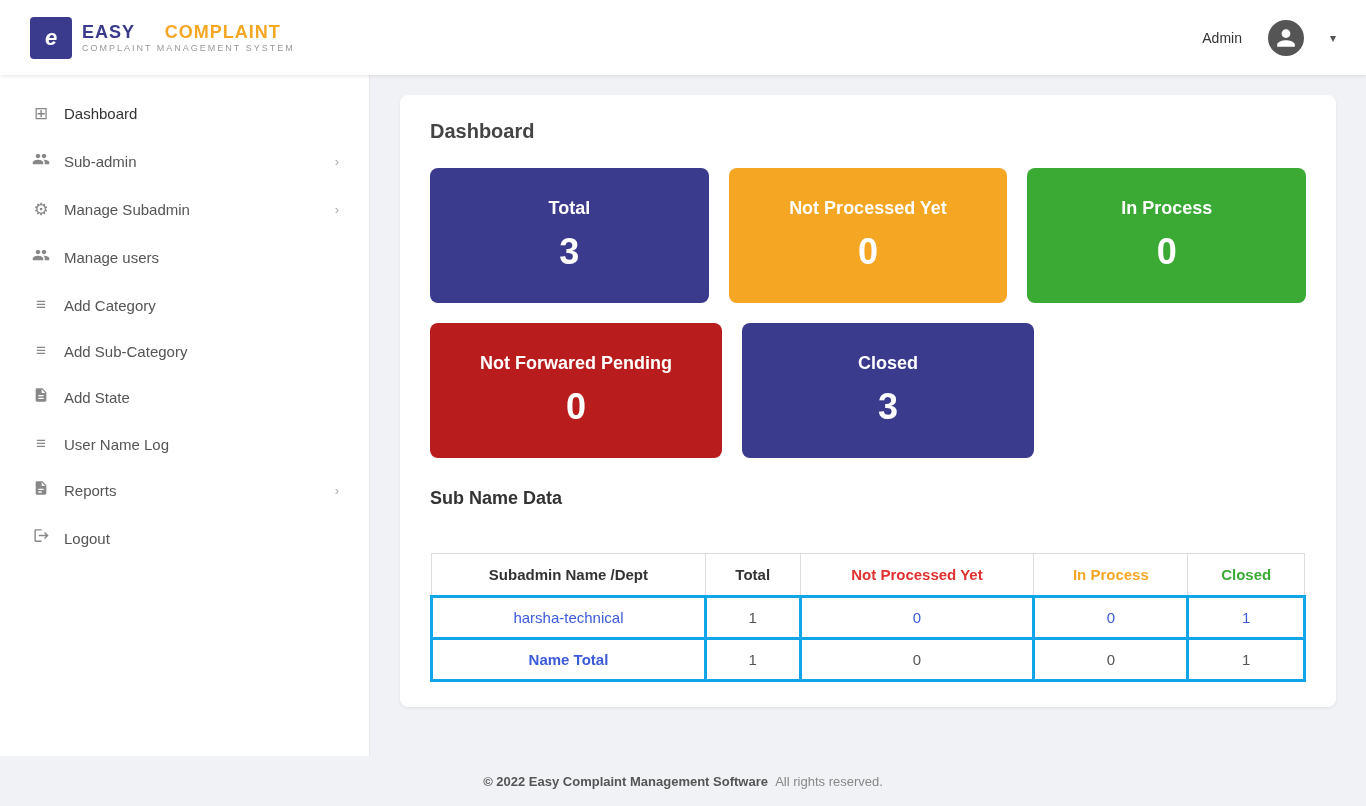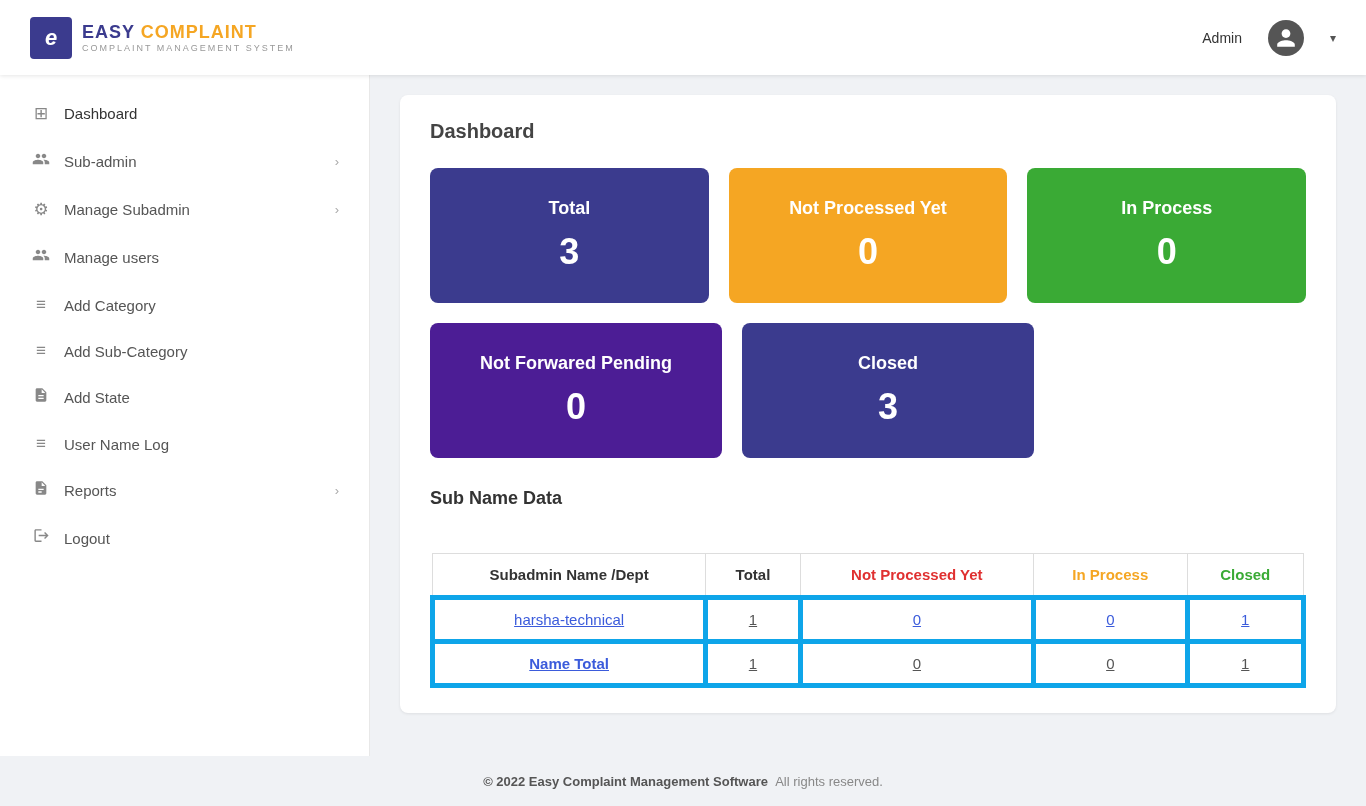--- a/index.html
+++ b/index.html
@@ -42,21 +42,21 @@
     .logo-text {
       display: flex;
       flex-direction: column;
     }
     .logo-title {
       font-size: 18px;
       font-weight: 700;
       letter-spacing: 1px;
     }
     .logo-title span.easy { color: #3b3b8e; }
-    .logo-title span.complaint { color: #f5a623; }
+    .logo-title span.complaint { color: #f5a623; margin-left: 24px; }
     .logo-subtitle {
       font-size: 9px;
       color: #999;
       letter-spacing: 2px;
       text-transform: uppercase;
     }
     .header-right {
       display: flex;
       align-items: center;
       gap: 26px;
@@ -145,21 +145,21 @@
     .stat-card {
       flex: 1;
       border-radius: 8px;
       padding: 30px 20px;
       text-align: center;
       color: #fff;
     }
     .stat-card.blue { background: #3b3b8e; }
     .stat-card.orange { background: #f5a623; }
     .stat-card.green { background: #3aaa35; }
-    .stat-card.red { background: #4c1d95; text-align: center; }
+    .stat-card.red { background: #b91c1c; text-align: center; }
     .stat-card.blue2 { background: #3b3b8e; }
     .stat-card-label {
       font-size: 18px;
       font-weight: 700;
       margin-bottom: 12px;
     }
     .stat-card-value {
       font-size: 36px;
       font-weight: 700;
     }
@@ -179,25 +179,24 @@
     }
     .data-table th {
       border: 1px solid #ddd;
       padding: 12px 15px;
       text-align: center;
       background: #fff;
       font-weight: 600;
       color: #333;
     }
     .data-table td {
-      border: 5px solid #0ea5e9;
+      border: 3px solid #0ea5e9;
       padding: 11px 15px;
       text-align: center;
       color: #555;
-      text-decoration: underline;
     }
     .data-table td.name-col { text-align: center; }
     .col-red { color: #e03030 !important; font-weight: 600; }
     .col-orange { color: #f5a623 !important; font-weight: 600; }
     .col-green { color: #3aaa35 !important; font-weight: 600; }
     .col-blue { color: #3b5bdb !important; }
     .col-grand { color: #3b5bdb !important; font-weight: 700; }
 
     
     .footer {

